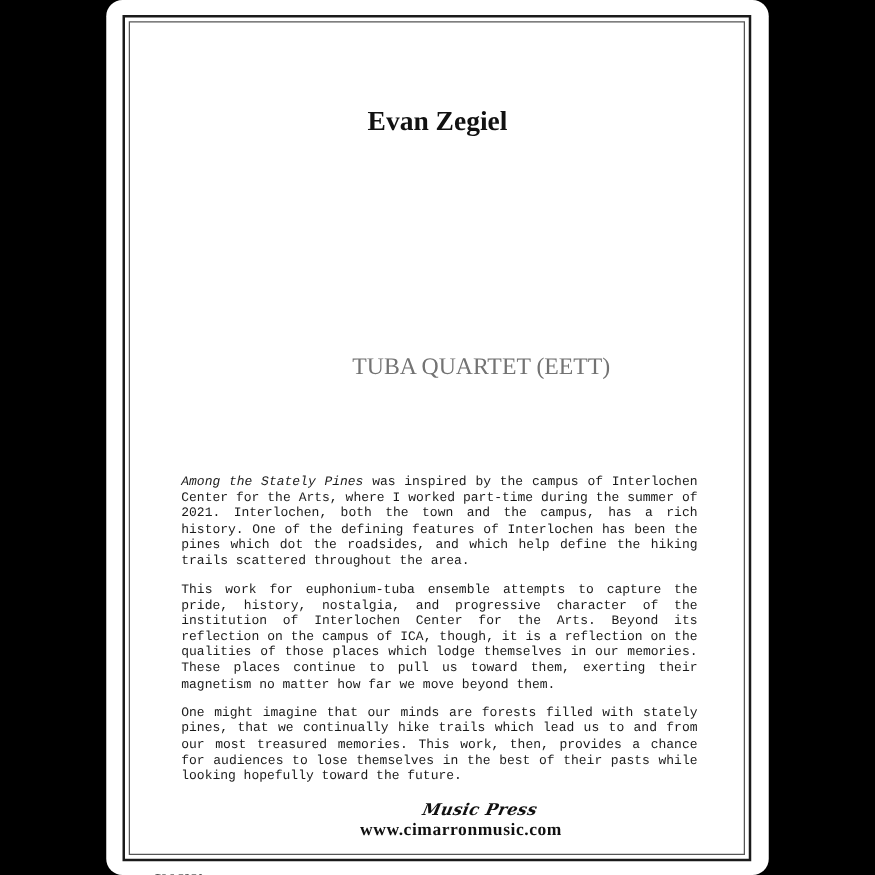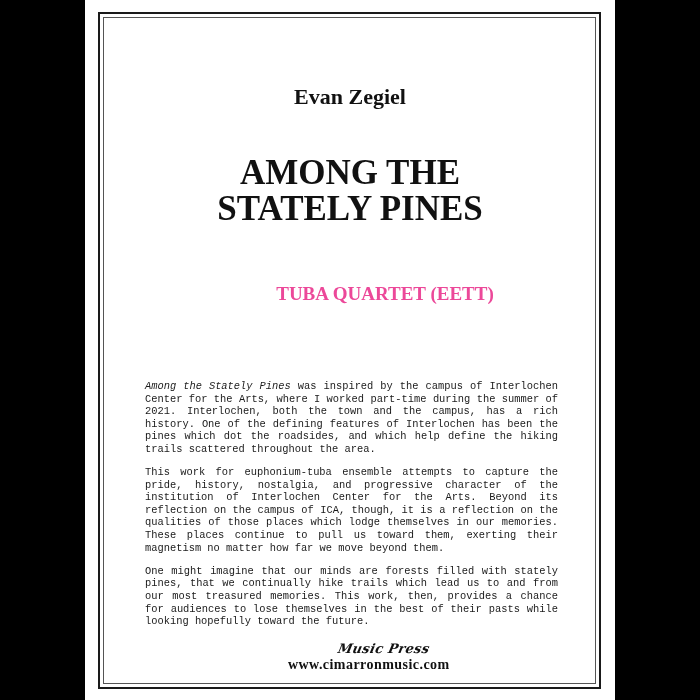--- a/index.html
+++ b/index.html
@@ -1,42 +1,42 @@
 <!DOCTYPE html>
 <html><head>
   <meta charset="utf-8">
   <style>
     html, body { margin: 0; padding: 0; }
     body {
       width: 700px; height: 700px; background: #000; position: relative; overflow: hidden;
       font-family: "Liberation Serif", serif; color: #111;
     }
     .page {
-      position: absolute; left: 85px; top: 0; width: 530px; height: 700px; background: #fff;
+      position: absolute; left: 85px; top: 0; width: 530px; height: 700px; background: #fff; border-radius: 13px;
     }
     .border-outer {
       position: absolute; left: 13px; top: 12px; width: 503px; height: 677px;
       border: 2px solid #1a1a1a; box-sizing: border-box;
     }
     .border-inner {
       position: absolute; left: 18px; top: 17px; width: 493px; height: 667px;
       border: 1px solid #555; box-sizing: border-box;
     }
     .composer {
       position: absolute; left: 0; width: 530px; top: 84px; text-align: center;
       font-weight: bold; font-size: 22px; line-height: 26px; color: #111;
     }
     .title {
       position: absolute; left: 0; width: 530px; top: 155px; text-align: center;
       font-weight: bold; font-size: 35px; line-height: 36px; color: #111;
     }
     .title div { white-space: nowrap; }
     .instrumentation {
       position: absolute; left: 0; width: 600px; top: 283px; text-align: center;
-      font-weight: bold; font-size: 19px; line-height: 22px; color: #ec4899;
+      font-weight: normal; font-size: 19px; line-height: 22px; color: #737373;
     }
     .body-text {
       position: absolute; left: 60px; top: 380px; width: 413px;
       font-size: 10.4px; line-height: 12.6px; text-align: justify; color: #1a1a1a;
     }
     .body-text p { margin: 0 0 10.5px 0; font-family: Liberation Mono, monospace; }
     .body-text em { font-style: italic; }
     .catalog {
       position: absolute; left: 37px; top: 658px;
       font-weight: bold; font-size: 10.5px; line-height: 12px; color: #111; margin-top: 40px;
@@ -65,24 +65,20 @@
   </style>
 </head>
 <body>
 
 <div class="page">
   <div class="border-outer"></div>
   <div class="border-inner"></div>
 
   <div class="composer">Evan Zegiel</div>
 
-  <div class="title">
-    <div>AMONG THE</div>
-    <div>STATELY PINES</div>
-  </div>
 
   <div class="instrumentation">TUBA QUARTET (EETT)</div>
 
   <div class="body-text">
     <p><em>Among the Stately Pines</em><span> was inspired by the campus of Interlochen Center for the Arts, where I worked part-time during the summer of 2021. Interlochen, both the town and the campus, has a rich history. One of the defining features of Interlochen has been the pines which dot the roadsides, and which help define the hiking trails scattered throughout the area.</span></p>
     <p>This work for euphonium-tuba ensemble attempts to capture the pride, history, nostalgia, and progressive character of the institution of Interlochen Center for the Arts. Beyond its reflection on the campus of ICA, though, it is a reflection on the qualities of those places which lodge themselves in our memories. These places continue to pull us toward them, exerting their magnetism no matter how far we move beyond them.</p>
     <p>One might imagine that our minds are forests filled with stately pines, that we continually hike trails which lead us to and from our most treasured memories. This work, then, provides a chance for audiences to lose themselves in the best of their pasts while looking hopefully toward the future.</p>
   </div>
 
   <div class="catalog">CM 5250</div>

